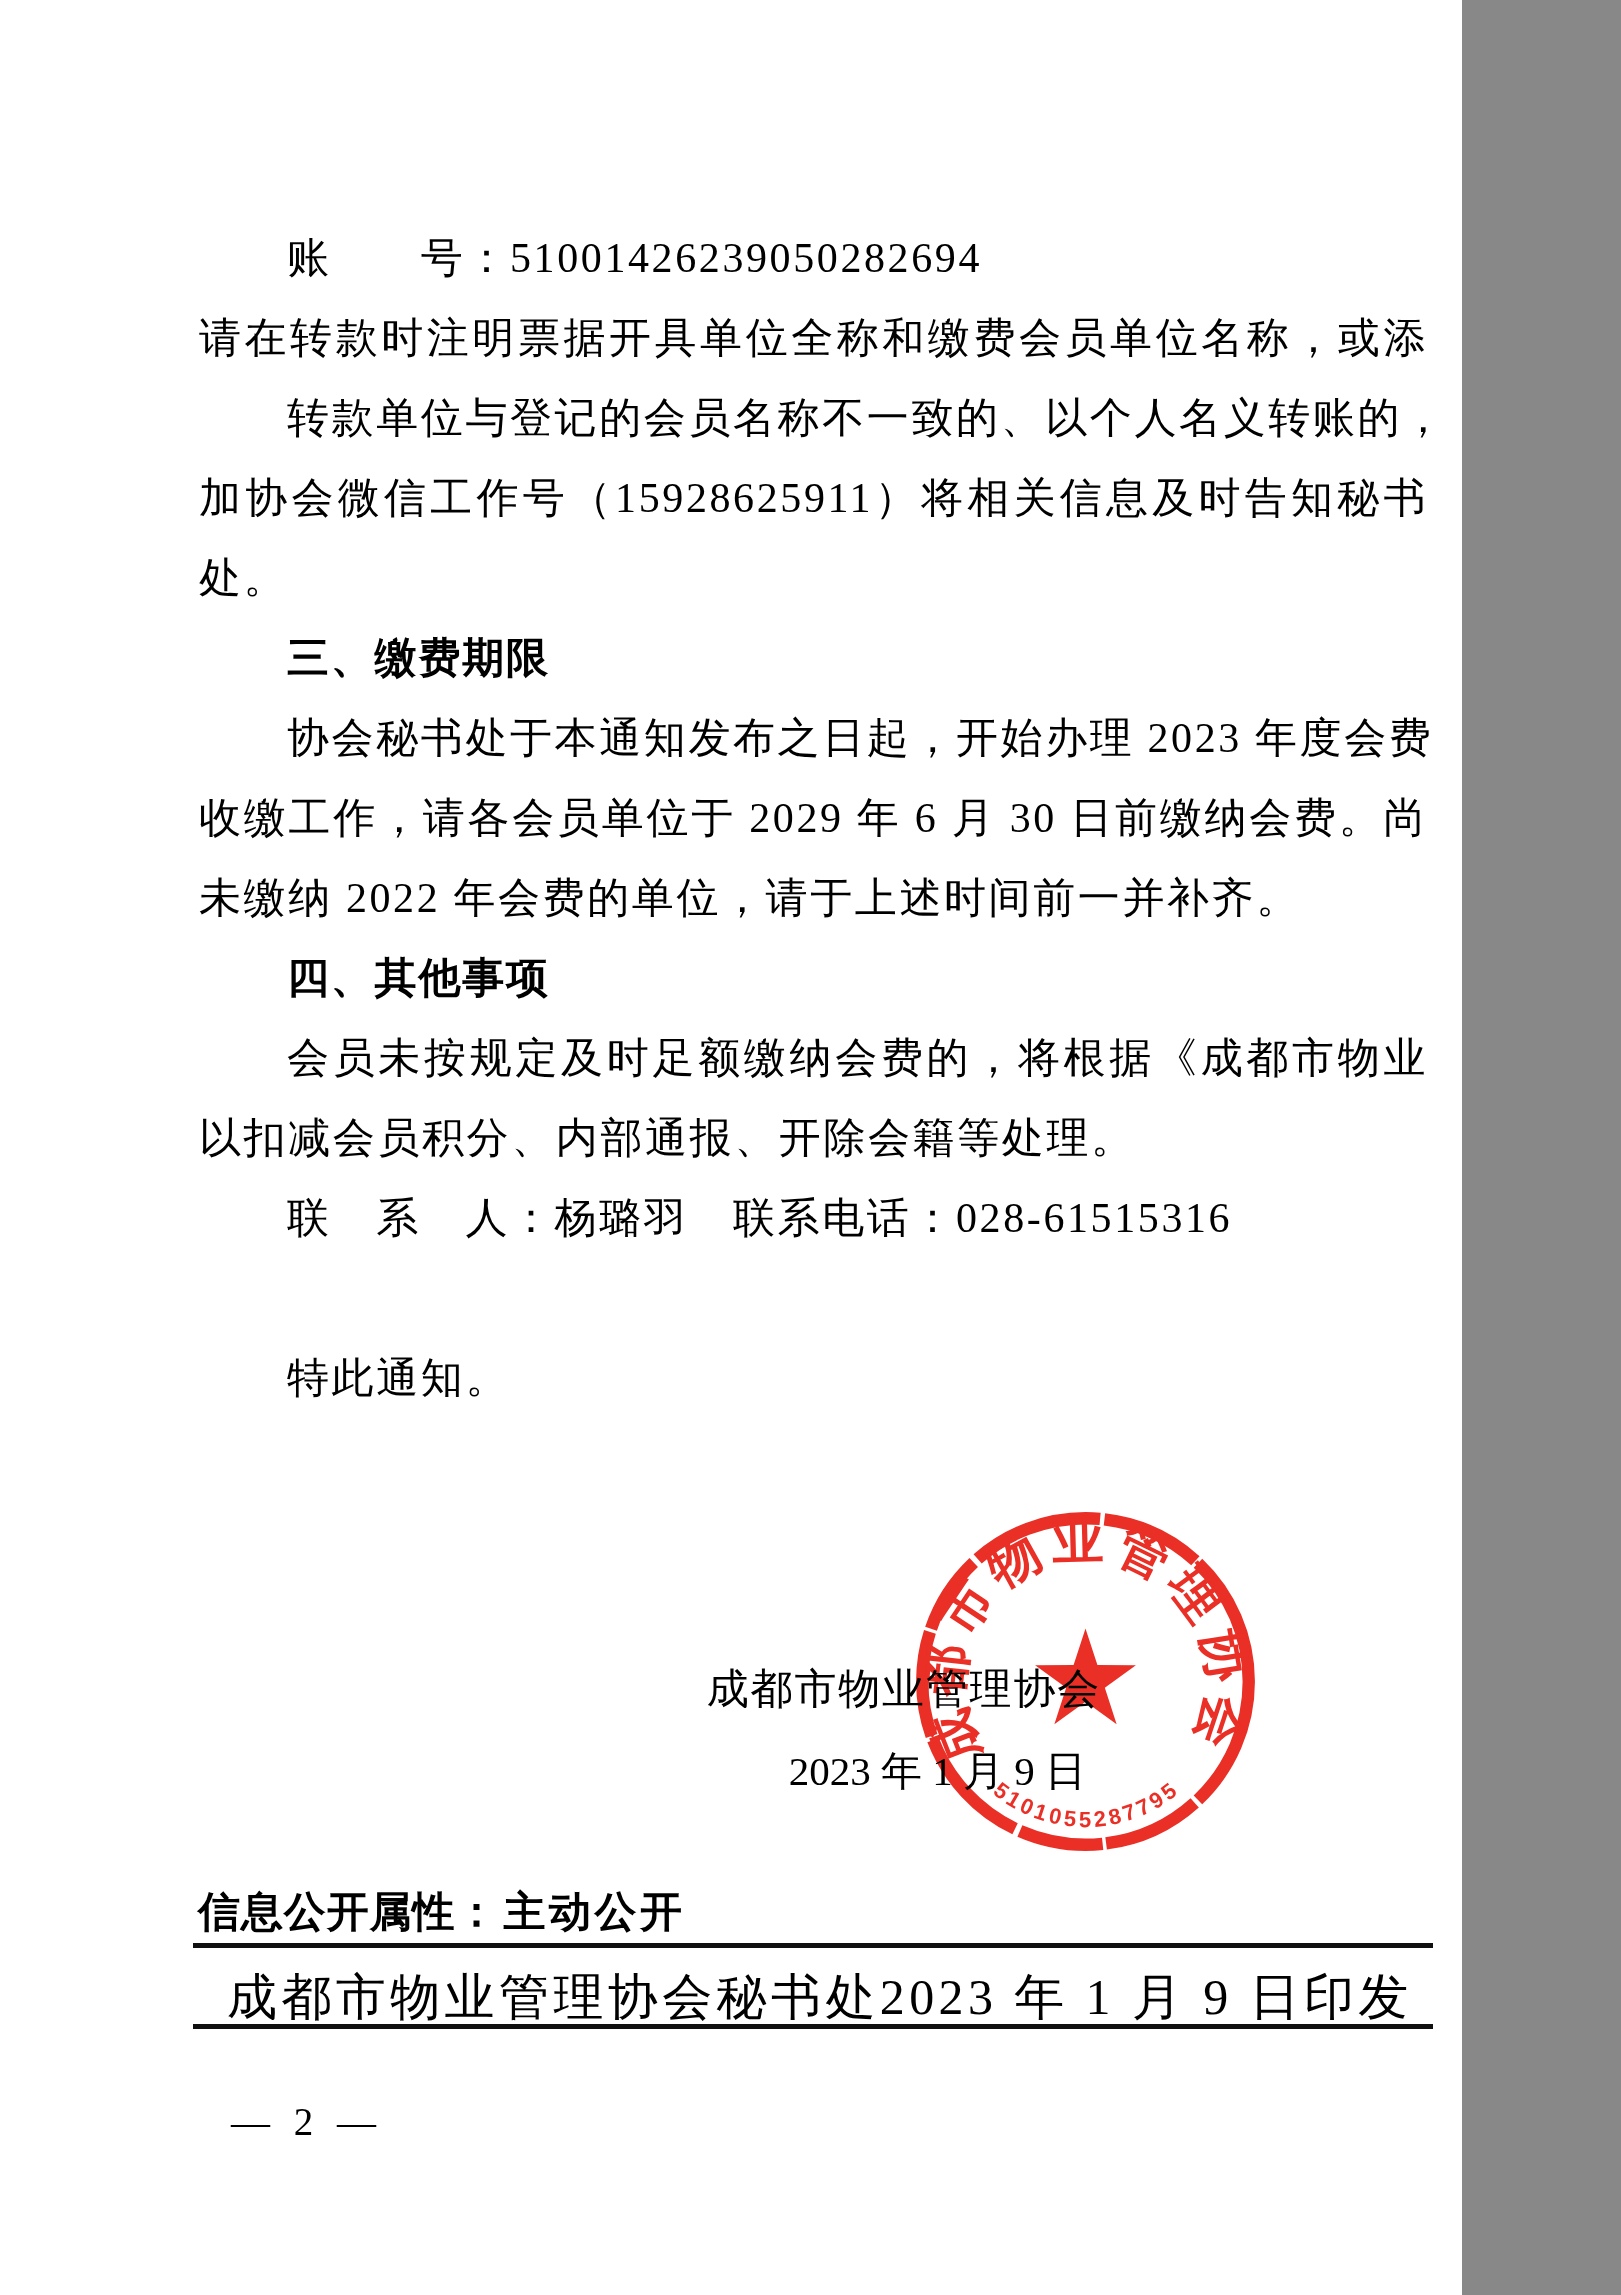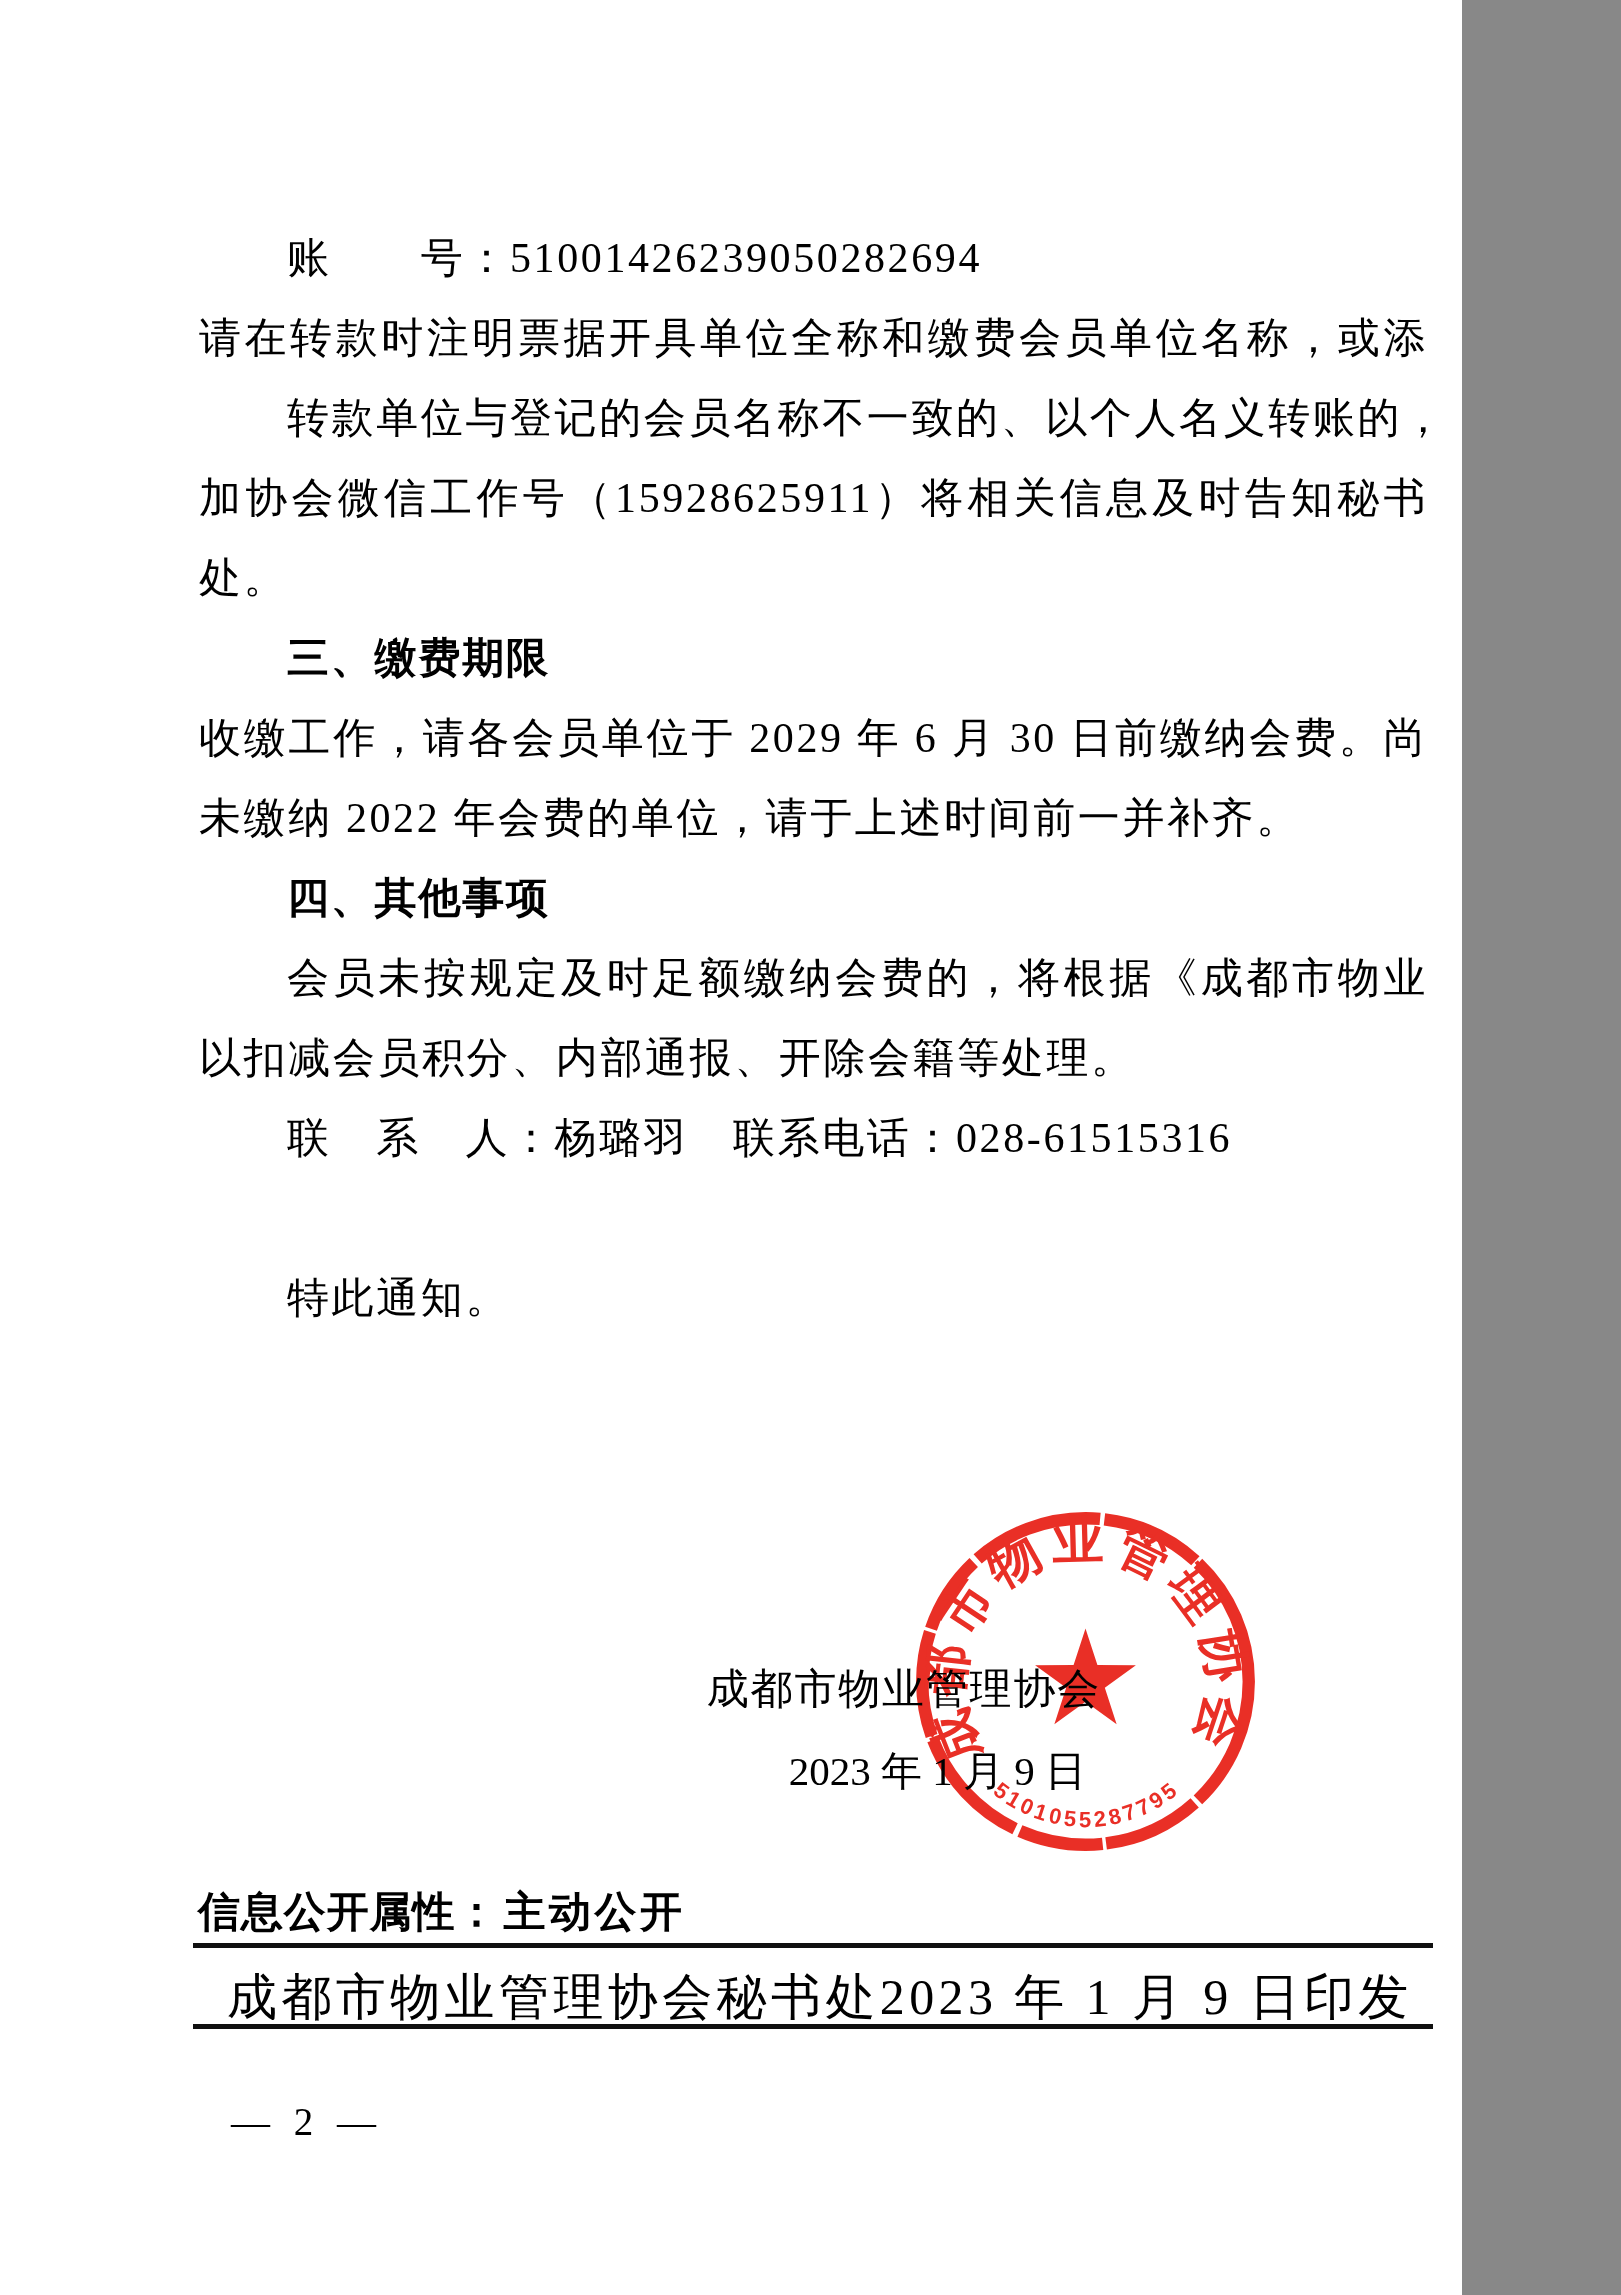--- a/index.html
+++ b/index.html
@@ -130,20 +130,21 @@
 
 <div class="page">
 
   <div class="doc-body">
       <div class="doc-line indent">账　　号：51001426239050282694</div>
       <div class="doc-line justify">请在转款时注明票据开具单位全称和缴费会员单位名称，或添</div>
       <div class="doc-line indent justify">转款单位与登记的会员名称不一致的、以个人名义转账的，</div>
       <div class="doc-line justify">加协会微信工作号（15928625911）将相关信息及时告知秘书</div>
       <div class="doc-line">处。</div>
       <div class="doc-line indent heading">三、缴费期限</div>
+      <div class="doc-line indent justify">协会秘书处于本通知发布之日起，开始办理 2023 年度会费</div>
       <div class="doc-line justify">收缴工作，请各会员单位于 2029 年 6 月 30 日前缴纳会费。尚</div>
       <div class="doc-line">未缴纳 2022 年会费的单位，请于上述时间前一并补齐。</div>
       <div class="doc-line indent heading">四、其他事项</div>
       <div class="doc-line indent justify">会员未按规定及时足额缴纳会费的，将根据《成都市物业</div>
       <div class="doc-line">以扣减会员积分、内部通报、开除会籍等处理。</div>
       <div class="doc-line indent">联　系　人：杨璐羽　联系电话：028-61515316</div>
       <div class="doc-line"></div>
       <div class="doc-line indent">特此通知。</div>
     </div>
 

